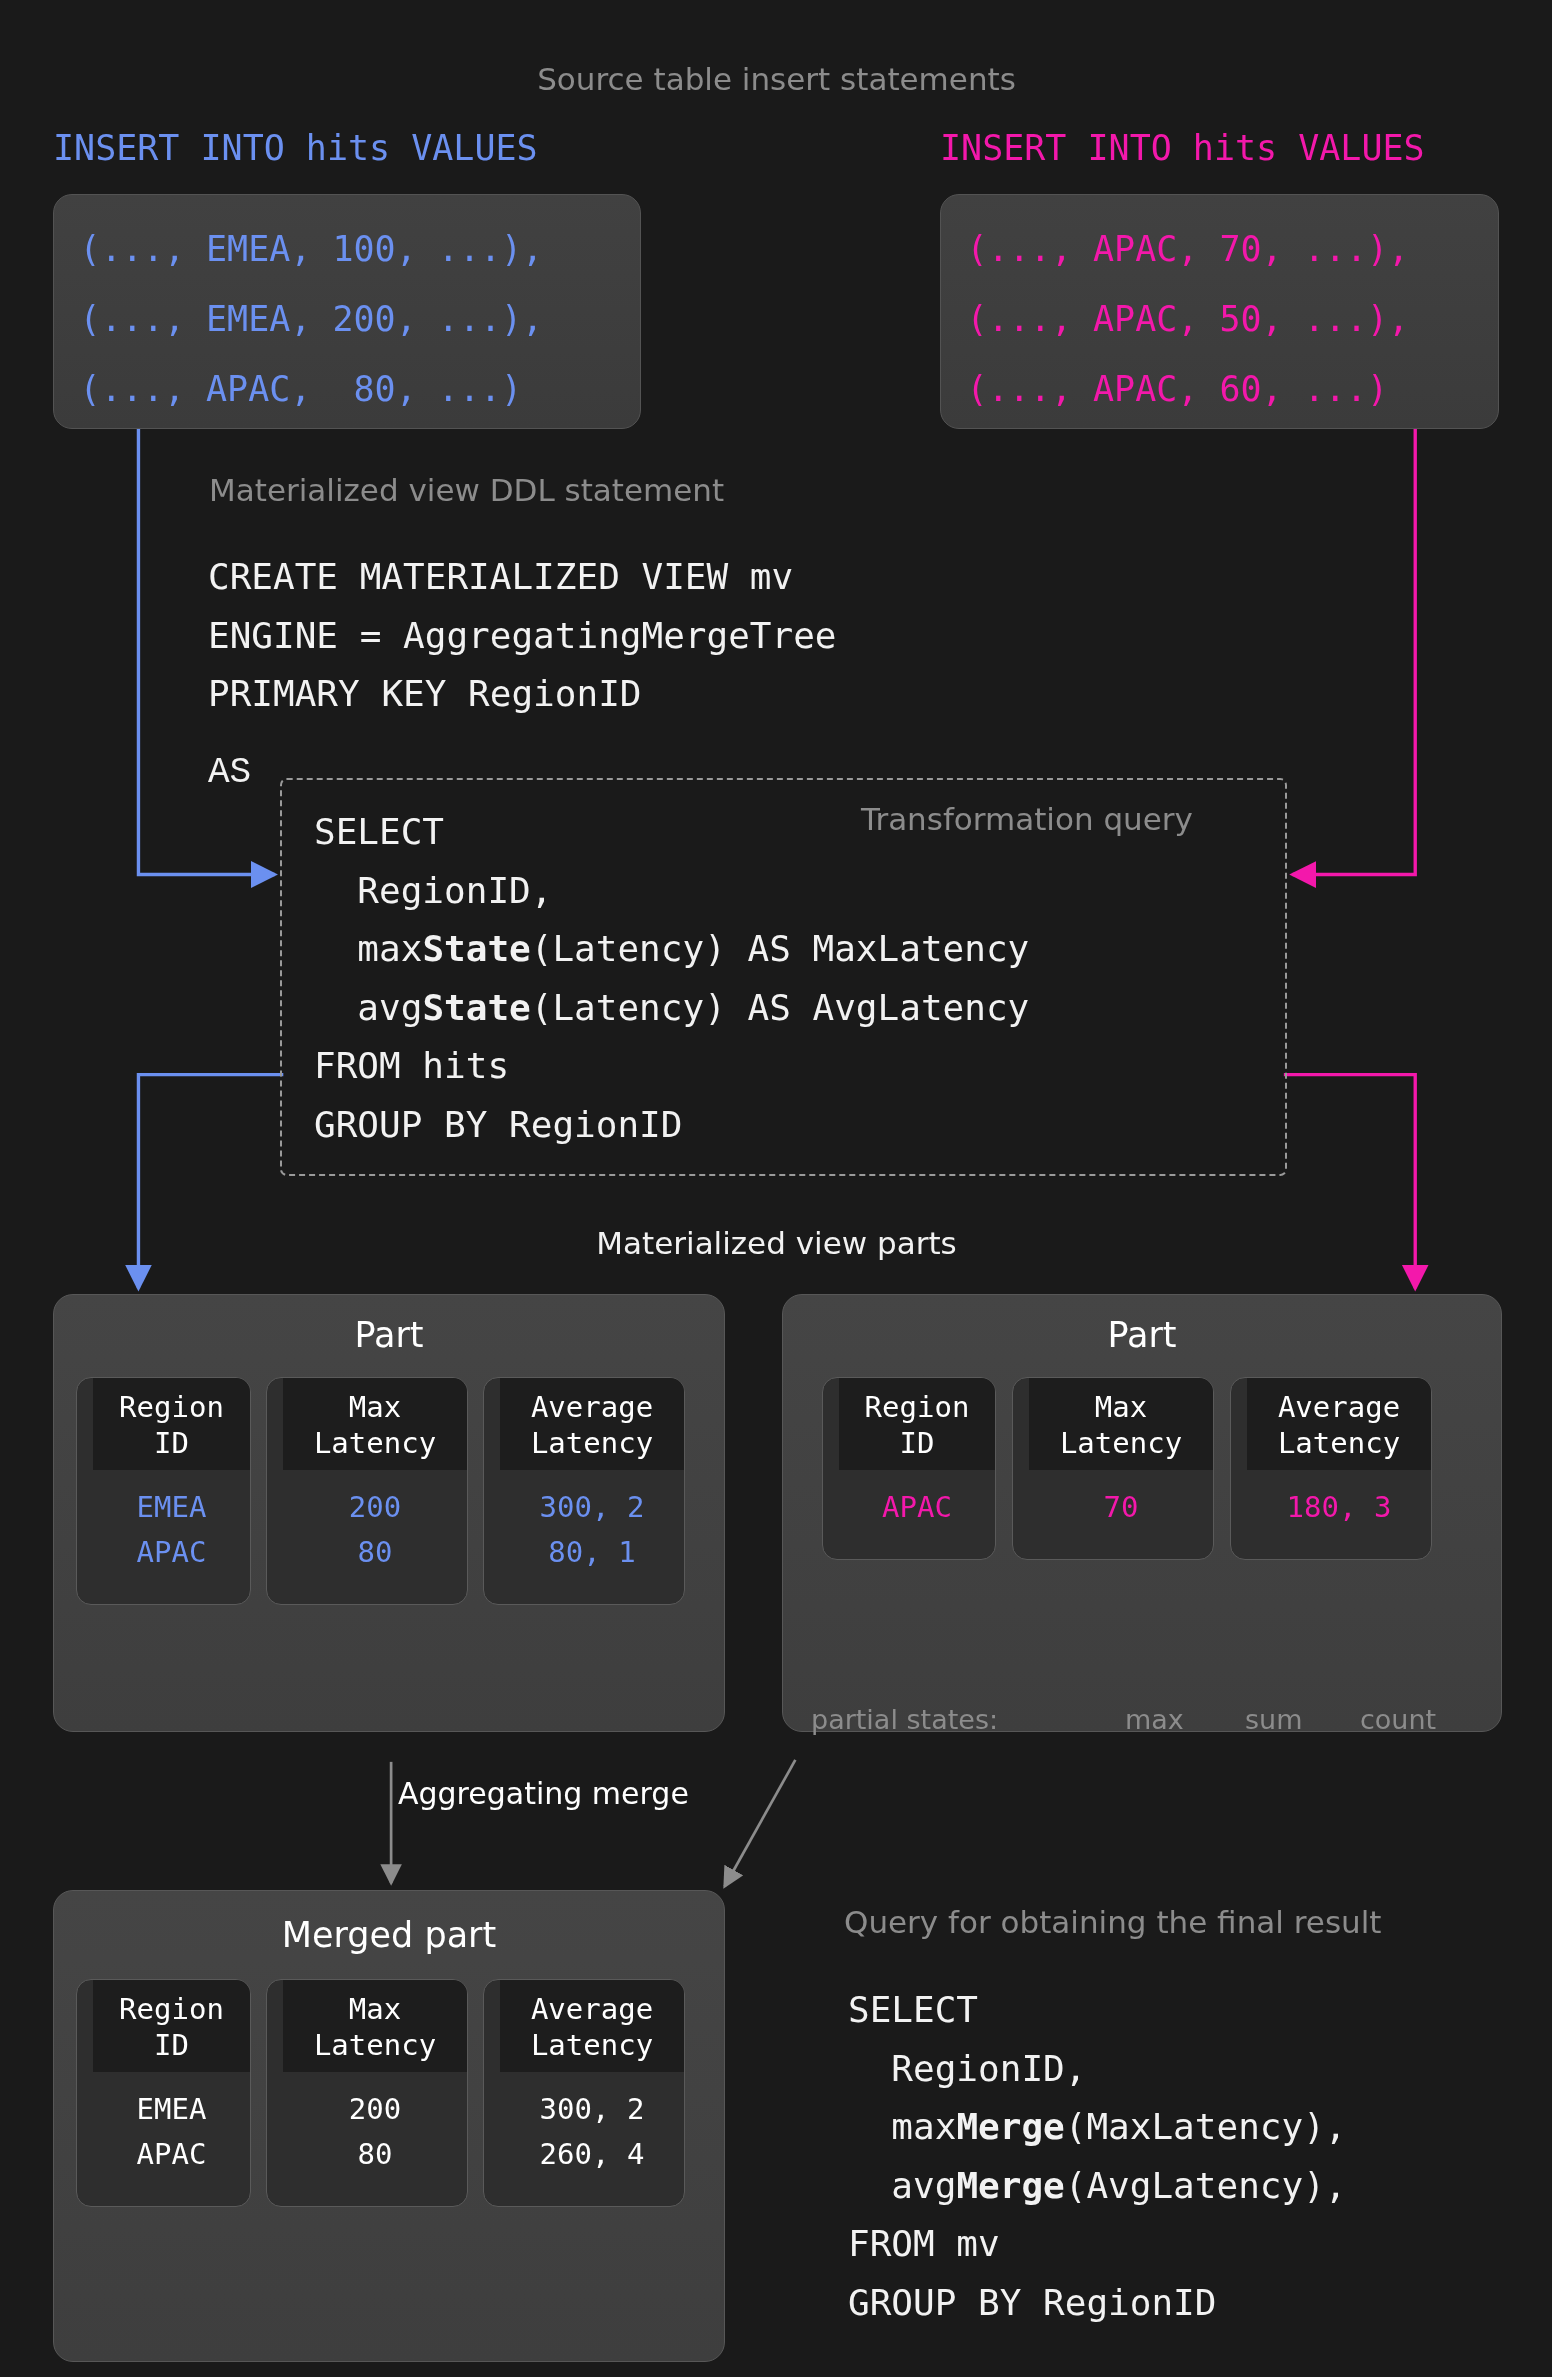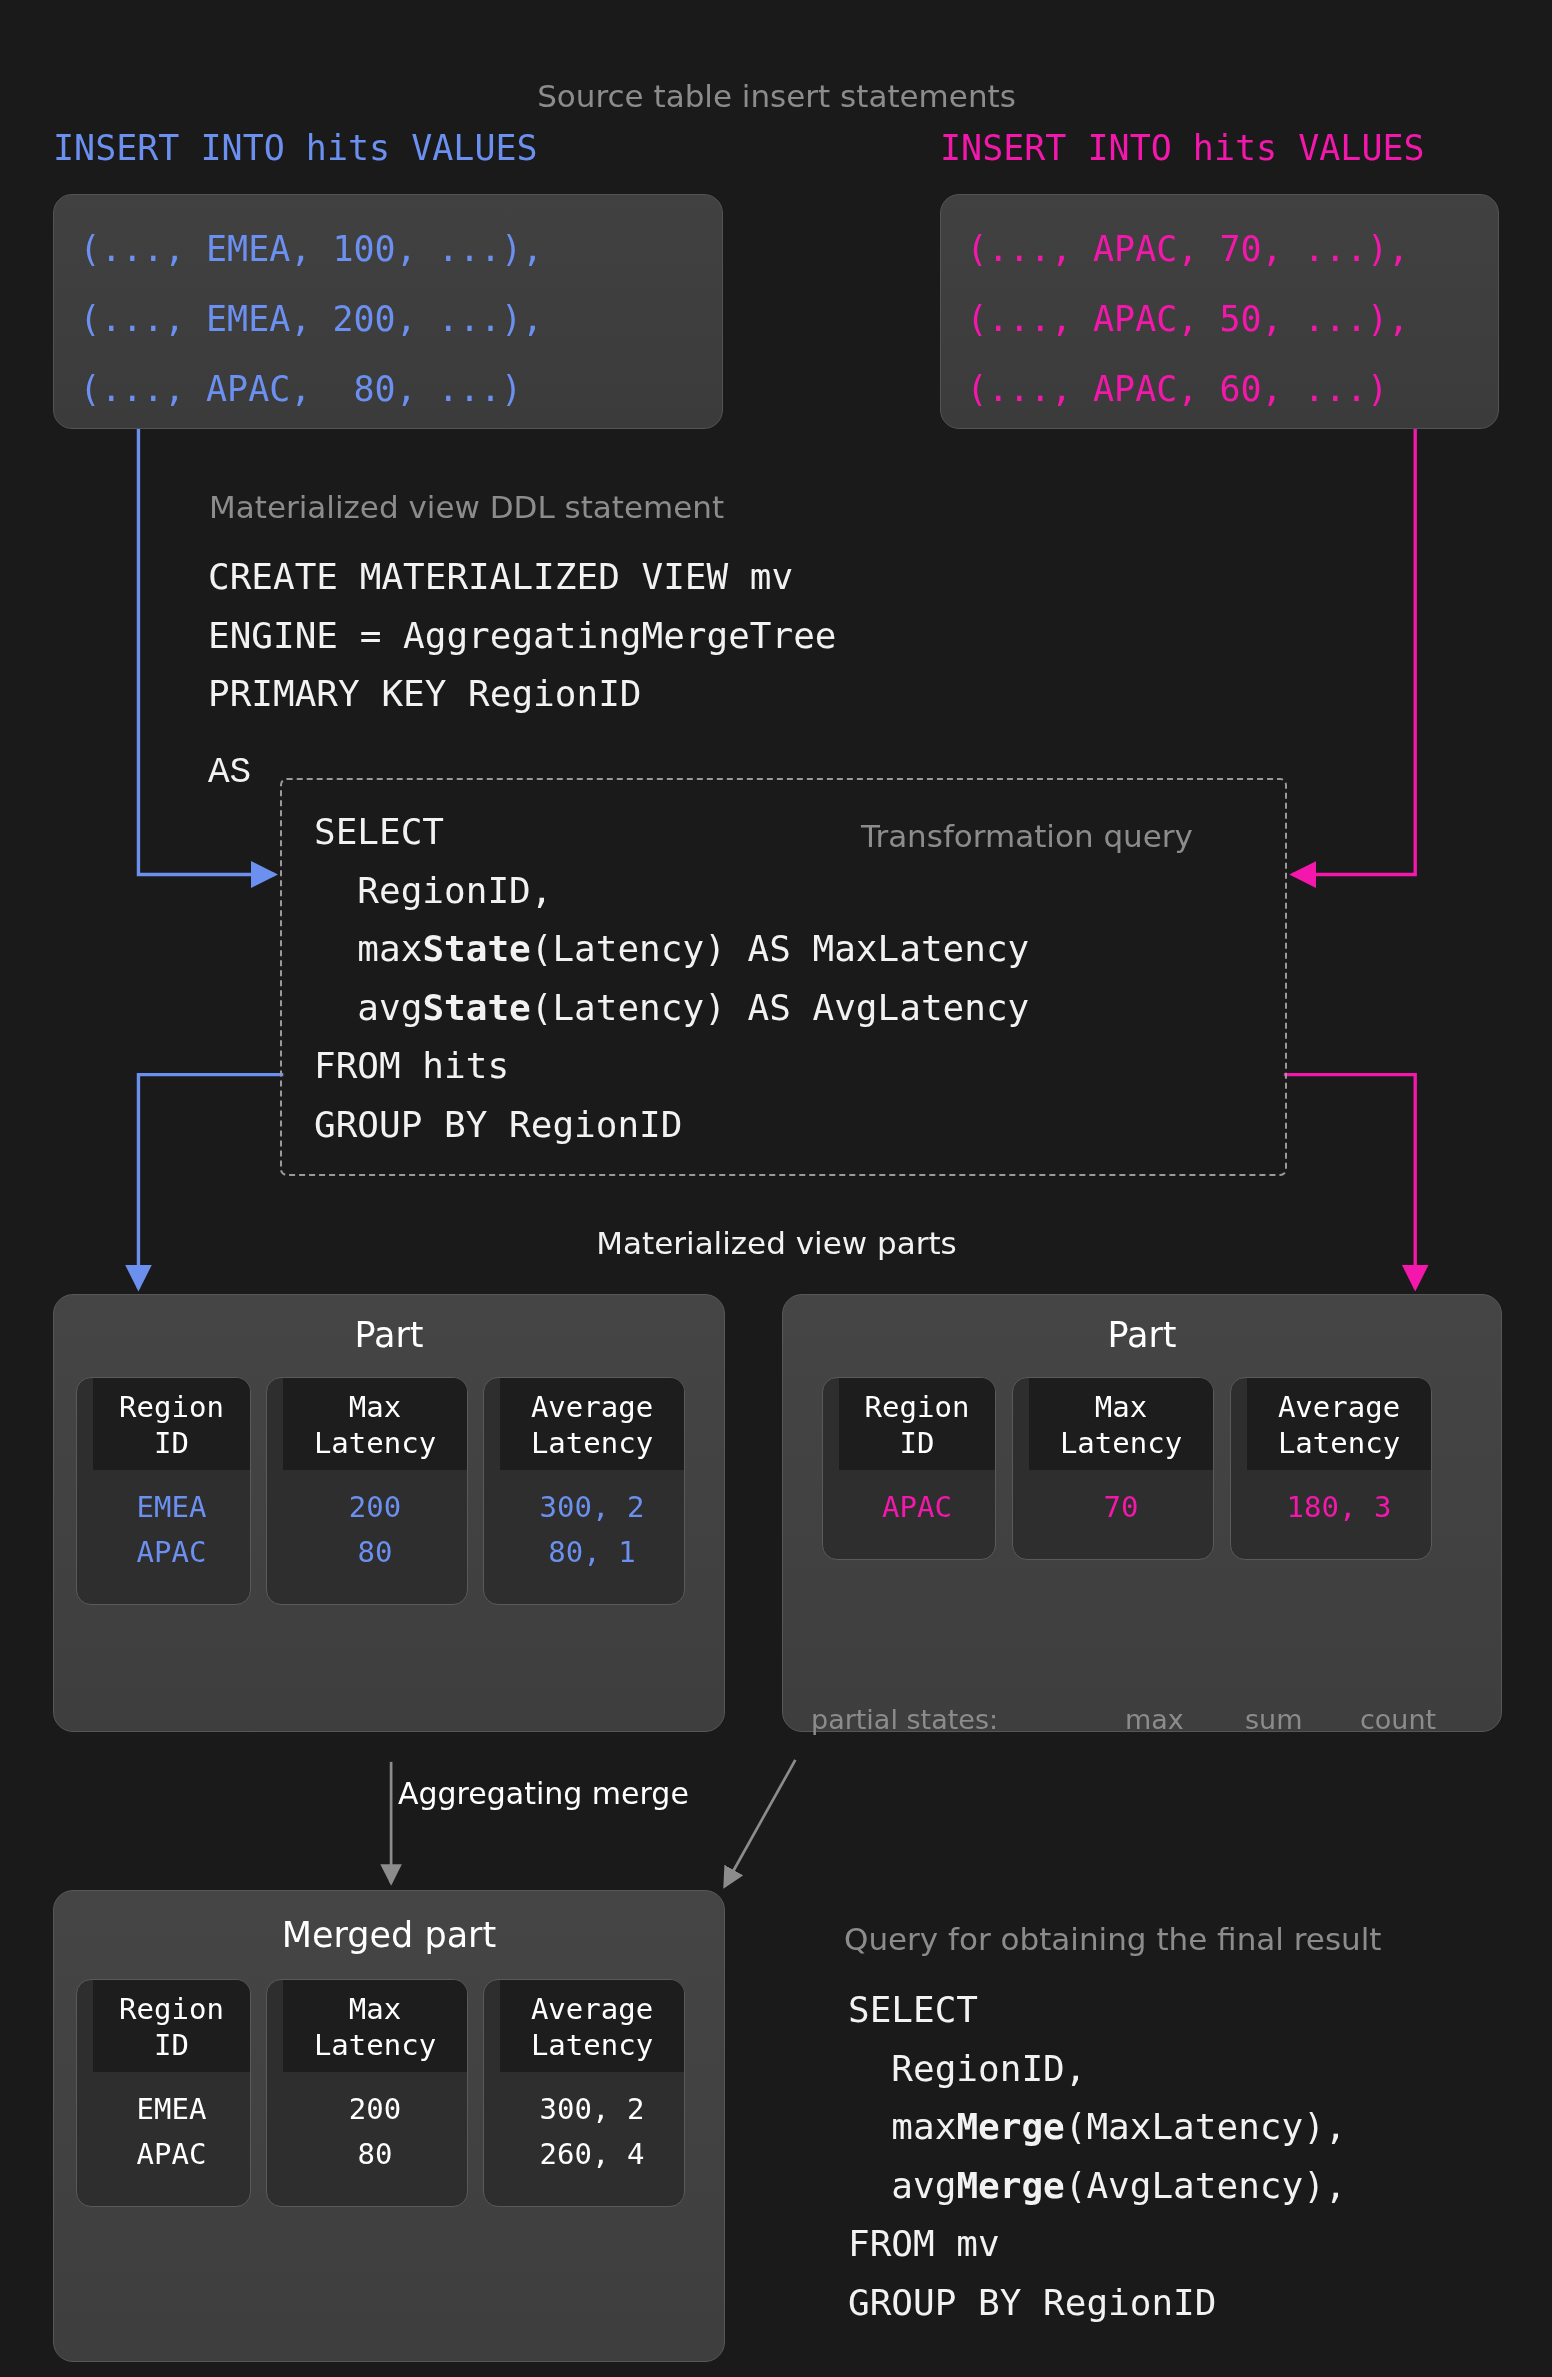--- a/index.html
+++ b/index.html
@@ -17,21 +17,20 @@
     background: #1a1a1a;
   }
   .abs { position: absolute; }
 
   
   .caption-grey {
     color: #8c8c8c;
     font-size: 31px;
     white-space: pre;
     letter-spacing: 0px;
-    margin-top: 17px;
   }
   .caption-white {
     color: #f2f2f2;
     font-size: 31px;
     white-space: pre;
   }
 
   
   .insert-hdr {
     font-family: "DejaVu Sans Mono", monospace;
@@ -172,21 +171,21 @@
 
     <path d="M1722,2510 L1722,2438" fill="none" stroke="#8c8c8c" stroke-width="4" marker-end="url(#ag)"></path>
     <path d="M1908,2510 L1874,2438" fill="none" stroke="#8c8c8c" stroke-width="4" marker-end="url(#ag)"></path>
     <path d="M2090,2510 L2090,2438" fill="none" stroke="#8c8c8c" stroke-width="4" marker-end="url(#ag)"></path>
   </svg>
 
   <div class="abs caption-grey" style="left:0; top:61px; width:1553px; text-align:center;">Source table insert statements</div>
 
   <div class="abs insert-hdr blue" style="left:53px; top:128px;">INSERT INTO hits VALUES</div>
 
-  <div class="abs card" style="left:53px; top:194px; width:670px; height:235px;">
+  <div class="abs card" style="left:53px; top:194px; width:588px; height:235px;">
     <div class="card-lines blue">(..., EMEA, 100, ...),</div>
     <div class="card-lines blue" style="padding-top:0;">(..., EMEA, 200, ...),</div>
     <div class="card-lines blue" style="padding-top:0;">(..., APAC,  80, ...)</div>
   </div>
 
   <div class="abs insert-hdr pink" style="left:940px; top:128px;">INSERT INTO hits VALUES</div>
 
   <div class="abs card" style="left:940px; top:194px; width:559px; height:235px;">
     <div class="card-lines pink">(..., APAC, 70, ...),</div>
     <div class="card-lines pink" style="padding-top:0;">(..., APAC, 50, ...),</div>

